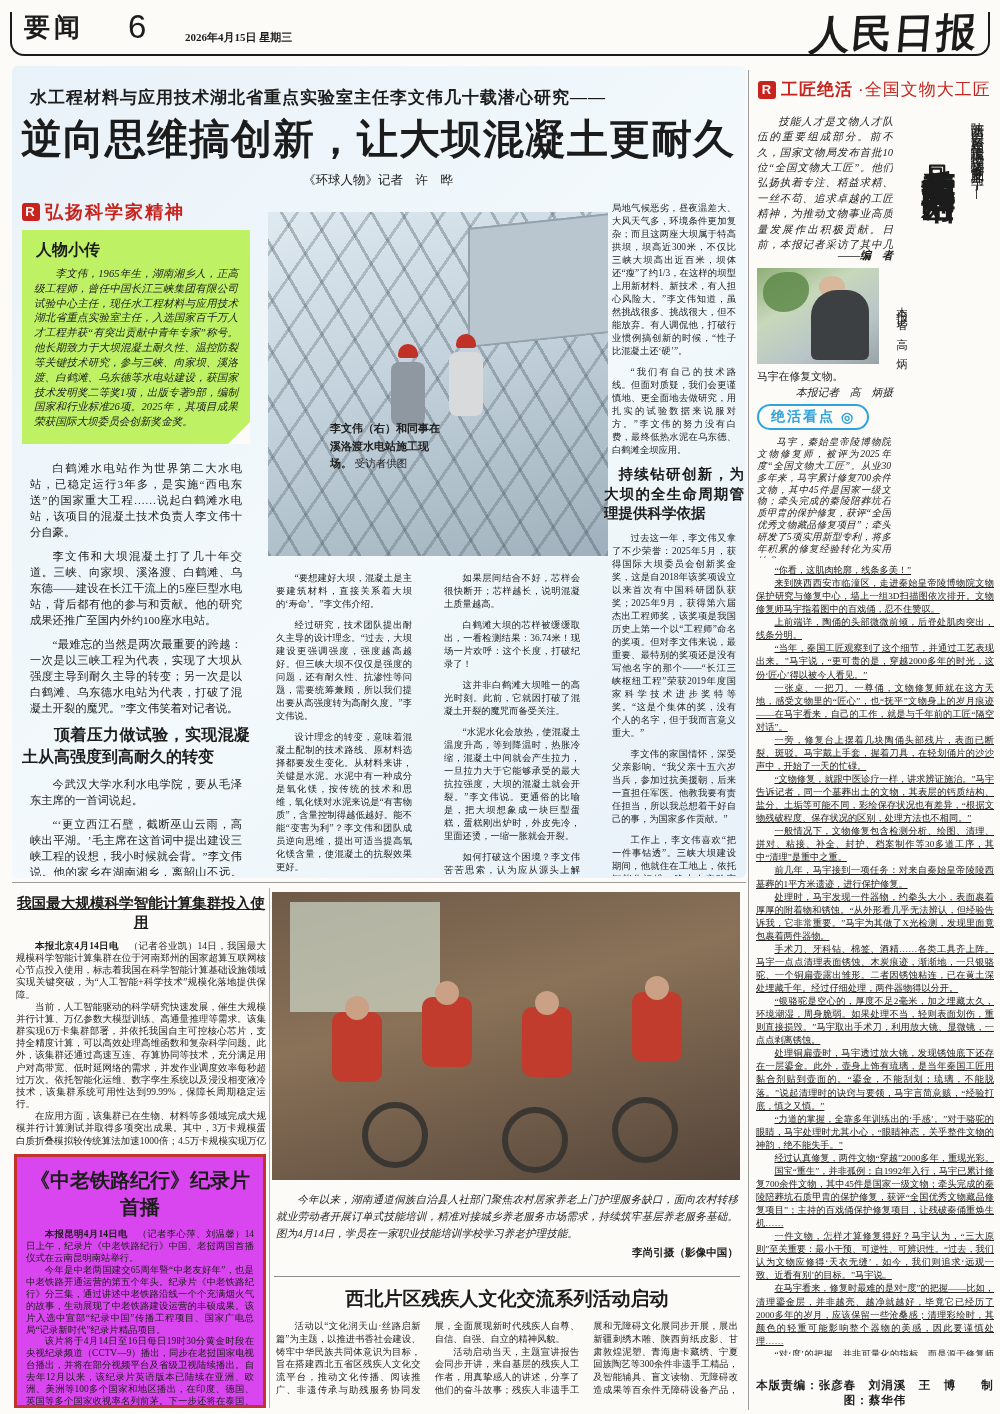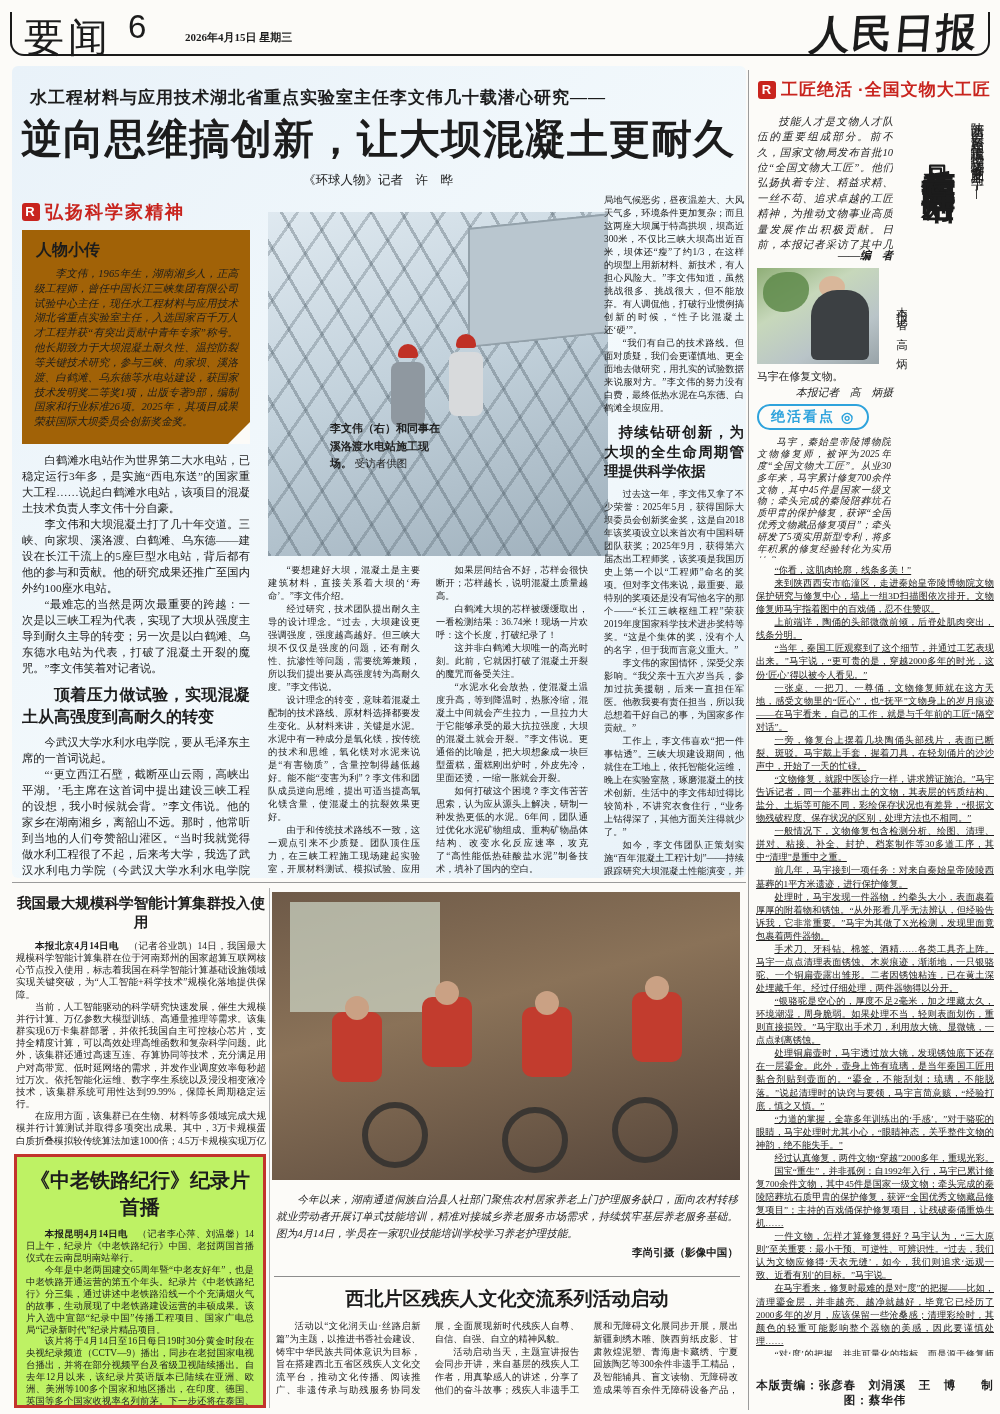--- a/index.html
+++ b/index.html
@@ -3,21 +3,21 @@
 <meta charset="utf-8">
 <style>
   html,body{margin:0;padding:0;background:#e9e7e2;}
   .page{position:relative;width:1000px;height:1414px;margin:0 auto;background:#fcfbf8;
         font-family:"Liberation Serif","DejaVu Serif",serif;color:#1c1c1c;overflow:hidden;}
   
   .mast-frame{position:absolute;left:10px;right:10px;top:12px;height:42px;
               border-left:2px solid #1a1a1a;border-right:2px solid #1a1a1a;border-bottom:2px solid #1a1a1a;
               border-radius:0 0 14px 14px;}
   .mast-section{position:absolute;left:24px;top:10px;font-family:"Liberation Sans","DejaVu Sans",sans-serif;
-                font-weight:normal;font-size:40px;letter-spacing:4px;text-align:right;}
+                font-weight:bold;font-size:26px;letter-spacing:4px;text-align:right;}
   .mast-pageno{position:absolute;left:128px;top:8px;font-size:33px;font-family:"Liberation Sans",sans-serif;}
   .mast-date{position:absolute;left:185px;top:30px;font-size:11px;font-weight:bold;}
   .mast-brand{position:absolute;right:22px;top:6px;font-size:40px;font-weight:900;
               font-family:"DejaVu Serif","Liberation Serif",serif;transform:skewX(-6deg) rotate(-1deg);letter-spacing:2px;}
   
   .vrule-main{position:absolute;left:748px;top:70px;bottom:4px;width:1px;background:#9b9b9b;}
   .hrule-lead{position:absolute;left:12px;top:882px;width:734px;height:1px;background:#9b9b9b;}
   .vrule-bl{position:absolute;left:269px;top:888px;bottom:6px;width:1px;background:#b0b0b0;}
   .hrule-mid{position:absolute;left:274px;top:1276px;width:466px;height:1px;background:#8c8c8c;}
   
@@ -25,21 +25,21 @@
            background:linear-gradient(135deg,#e9f2f9 0%,#f3f9fc 55%,#e7f1f8 100%);border-radius:6px;}
   .lead-kicker{position:absolute;left:30px;top:86px;font-size:17px;font-weight:bold;letter-spacing:1px;}
   .lead-title{position:absolute;left:20px;top:112px;width:716px;text-align:center;
               font-family:"Liberation Sans","DejaVu Sans",sans-serif;font-weight:900;font-size:41px;letter-spacing:1px;}
   .lead-byline{position:absolute;left:20px;top:172px;width:716px;text-align:center;font-size:12.5px;}
   .badge{display:inline-flex;align-items:center;gap:5px;font-family:"Liberation Sans",sans-serif;
          font-weight:bold;color:#c8241e;}
   .badge .r{display:inline-block;width:18px;height:18px;background:#c8241e;color:#fff;text-align:center;
             line-height:18px;font-size:13px;border-radius:3px;}
   .lead-badge{position:absolute;left:22px;top:200px;font-size:18px;letter-spacing:2px;}
-  .bio-box{position:absolute;left:22px;top:230px;width:228px;height:214px;background:#a16207;
+  .bio-box{position:absolute;left:22px;top:230px;width:228px;height:214px;background:#bef264;
            padding:10px 12px;box-sizing:border-box;overflow:hidden;}
   .bio-box:after{content:"";position:absolute;right:0;bottom:0;border-style:solid;border-width:0 0 22px 22px;
                  border-color:transparent transparent #fcfbf8 transparent;}
   .bio-title{font-size:16px;font-weight:bold;margin:0 0 6px 2px;}
   .bio-text{font-size:10.6px;line-height:1.4;font-style:italic;text-align:justify;text-indent:2em;}
   .lead-photo{position:absolute;left:268px;top:212px;width:340px;height:344px;
               background:linear-gradient(160deg,#dfe9f0 0%,#c3d2dc 45%,#9fb0bc 100%);overflow:hidden;}
   .lead-photo .truss{position:absolute;inset:0;background:
       repeating-linear-gradient(60deg,rgba(70,85,95,.35) 0 3px,transparent 3px 26px),
       repeating-linear-gradient(-55deg,rgba(70,85,95,.28) 0 3px,transparent 3px 30px);}
@@ -47,38 +47,38 @@
                    box-shadow:inset 0 0 0 2px rgba(90,105,115,.4);transform:skewY(-6deg);}
   .fig{position:absolute;width:44px;height:92px;}
   .fig .helmet{width:20px;height:14px;border-radius:10px 10px 3px 3px;background:#c03126;margin:0 auto;}
   .fig .body{width:34px;height:64px;border-radius:8px;margin:4px auto 0;}
   .fig1{left:118px;top:132px;} .fig1 .body{background:#8f98a0;}
   .fig2{left:176px;top:122px;} .fig2 .body{background:#d8dadc;}
   .lead-photo-caption{position:absolute;left:330px;top:420px;width:110px;font-size:11px;line-height:1.6;
                       font-weight:bold;color:#222;}
   .lead-photo-credit{font-weight:normal;font-size:10.5px;}
   .lead-col{position:absolute;overflow:hidden;text-align:justify;}
-  .lead-col p{margin:0;text-indent:2em;}
+  .lead-col p{margin:8px;text-indent:2em;}
   .col1{left:22px;top:452px;width:228px;height:424px;font-size:11.3px;line-height:1.42;}
   .col2{left:268px;top:564px;width:152px;height:312px;font-size:9.3px;line-height:1.4;}
   .col3{left:436px;top:564px;width:152px;height:312px;font-size:9.3px;line-height:1.4;}
   .col4{left:604px;top:194px;width:140px;height:682px;font-size:9.3px;line-height:1.4;}
   .subhead{font-family:"Liberation Sans","DejaVu Sans",sans-serif;font-weight:bold;text-indent:0 !important;
            margin:8px 0 6px !important;}
   .col1 .subhead{font-size:16px;line-height:1.35;text-indent:2em !important;}
   .col2 .subhead,.col4 .subhead{font-size:14.5px;line-height:1.35;text-indent:1em !important;}
   p.cont{text-indent:0 !important;}
   
   .bl-art{position:absolute;left:16px;top:890px;width:250px;height:258px;overflow:hidden;}
-  .bl-title{font-family:"Liberation Sans",sans-serif;font-weight:bold;font-size:14.6px;margin:4px 0 8px;text-align:center;}
+  .bl-title{font-family:"Liberation Sans",sans-serif;font-weight:bold;font-size:14.6px;margin:4px 0 8px;text-align:center;text-decoration:underline;}
   .smallbody{font-size:9.5px;line-height:1.28;text-align:justify;}
   .smallbody p{margin:0;text-indent:2em;}
   .smallbody .dl{font-weight:bold;}
   .red-box{position:absolute;left:14px;top:1154px;width:252px;height:254px;border:3px solid #c2342c;
-           box-sizing:border-box;padding:8px 9px;overflow:hidden;background:#bef264;}
+           box-sizing:border-box;padding:8px 9px;overflow:hidden;background:#d946ef;}
   .red-box-title{font-family:"Liberation Sans",sans-serif;font-weight:bold;font-size:20px;text-align:center;margin:2px 0 8px;}
   .red-box .smallbody{font-size:9.4px;line-height:1.27;}
   
   .bm-photo{position:absolute;left:272px;top:892px;width:468px;height:288px;overflow:hidden;
             background:linear-gradient(165deg,#6e5a48 0%,#8a7258 40%,#55453a 100%);}
   .bm-photo .window{position:absolute;left:18px;top:10px;width:150px;height:110px;background:#cfd8c9;opacity:.7;}
   .vest{position:absolute;width:50px;height:70px;border-radius:10px;background:#c23c2e;}
   .vest:before{content:"";display:block;width:24px;height:24px;border-radius:50%;background:#caa184;margin:-16px auto 0;}
   .v1{left:60px;top:120px;} .v2{left:150px;top:105px;} .v3{left:250px;top:115px;} .v4{left:360px;top:100px;}
   .wheel{position:absolute;width:54px;height:54px;border:6px solid #3a3632;border-radius:50%;background:transparent;}
@@ -87,21 +87,21 @@
               font-style:italic;text-align:justify;}
   .bm-caption .ind{text-indent:2em;display:block;}
   .bm-credit{display:block;text-align:right;font-style:normal;margin-top:2px;}
   .bm-credit b{font-style:normal;}
   .bm-art{position:absolute;left:276px;top:1286px;width:462px;height:122px;overflow:hidden;}
   .bm-title{font-family:"Liberation Sans",sans-serif;font-weight:bold;font-size:19px;text-align:center;margin:0 0 8px;}
   .bm-cols{column-count:3;column-gap:14px;column-fill:auto;height:88px;font-size:9.3px;line-height:1.38;text-align:justify;}
   .bm-cols p{margin:0;text-indent:2em;}
   
   .rc-badge{position:absolute;left:758px;top:78px;font-size:17px;letter-spacing:1px;}
-  .rc-badge .sub{color:#c8241e;font-weight:bold;}
+  .rc-badge .sub{color:#c8241e;font-weight:normal;}
   .editor-note{position:absolute;left:757px;top:114px;width:136px;height:136px;overflow:hidden;
                font-size:10.6px;line-height:1.45;font-style:italic;text-align:justify;}
   .editor-note p{margin:0;text-indent:2em;}
   .editor-sign{position:absolute;left:757px;top:248px;width:136px;text-align:right;font-size:11px;font-weight:bold;font-style:italic;}
   .vert{writing-mode:vertical-rl;}
   .v-kicker{position:absolute;left:968px;top:112px;height:300px;font-size:13.5px;letter-spacing:3px;
             font-family:"Liberation Sans",sans-serif;}
   .v-title{position:absolute;left:916px;top:140px;height:420px;font-size:34px;font-weight:900;
            font-family:"Liberation Sans","DejaVu Sans",sans-serif;letter-spacing:2px;}
   .v-byline{position:absolute;left:894px;top:298px;height:120px;font-size:11.5px;letter-spacing:4px;}

